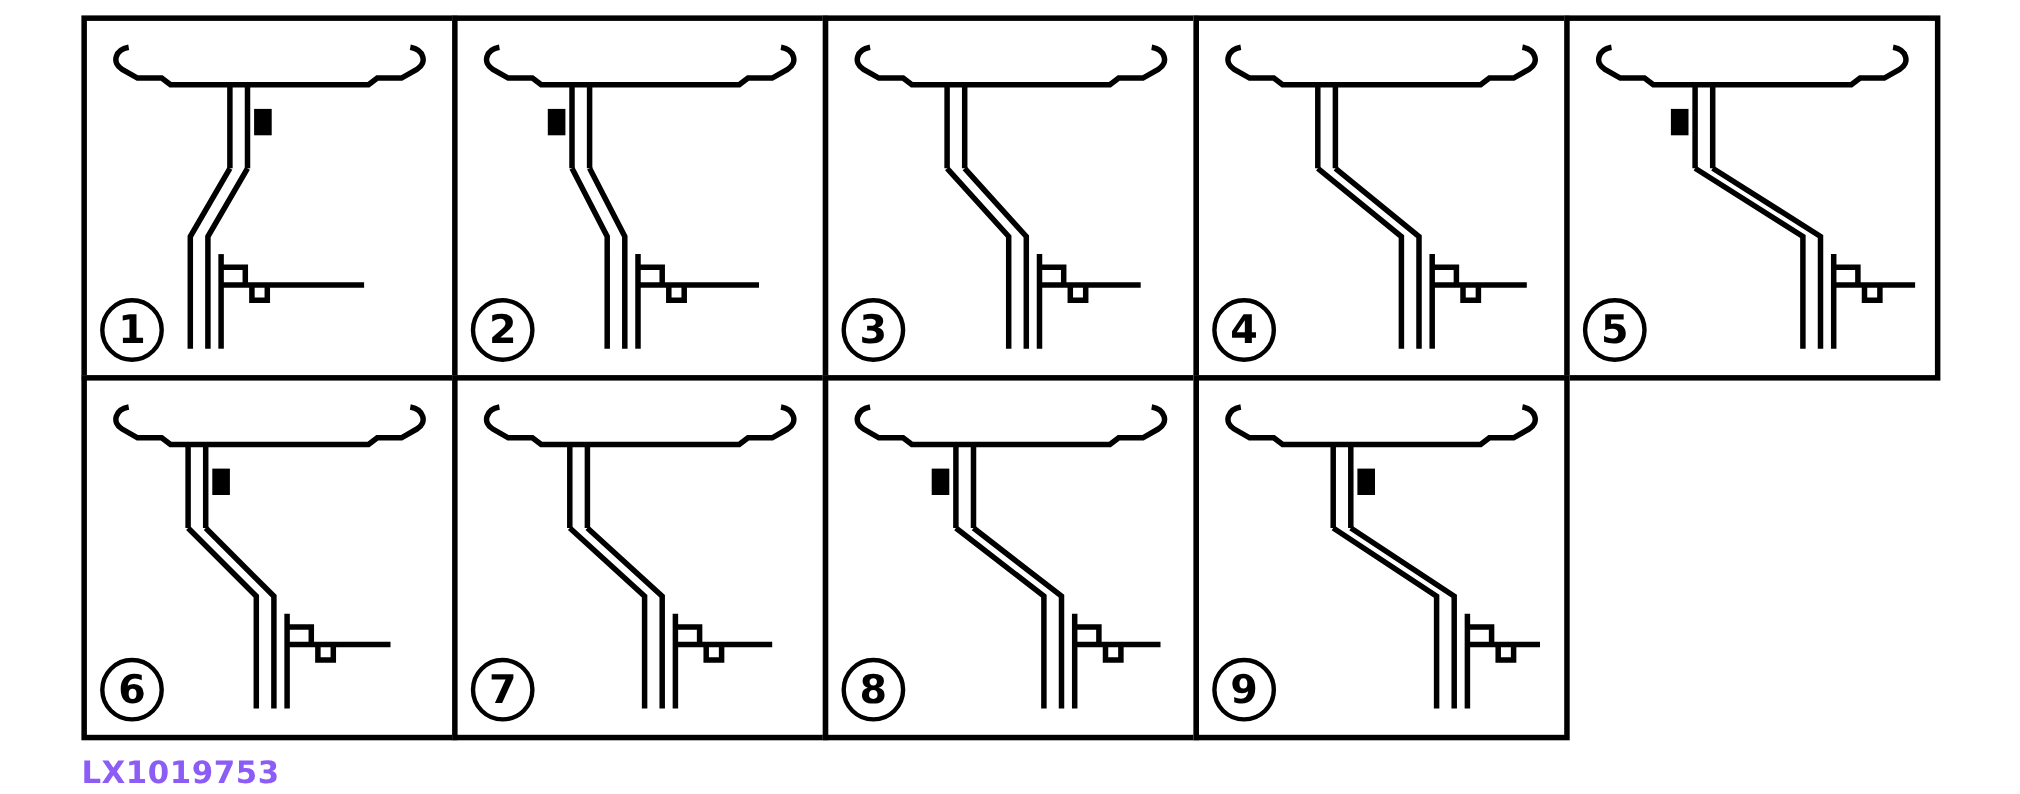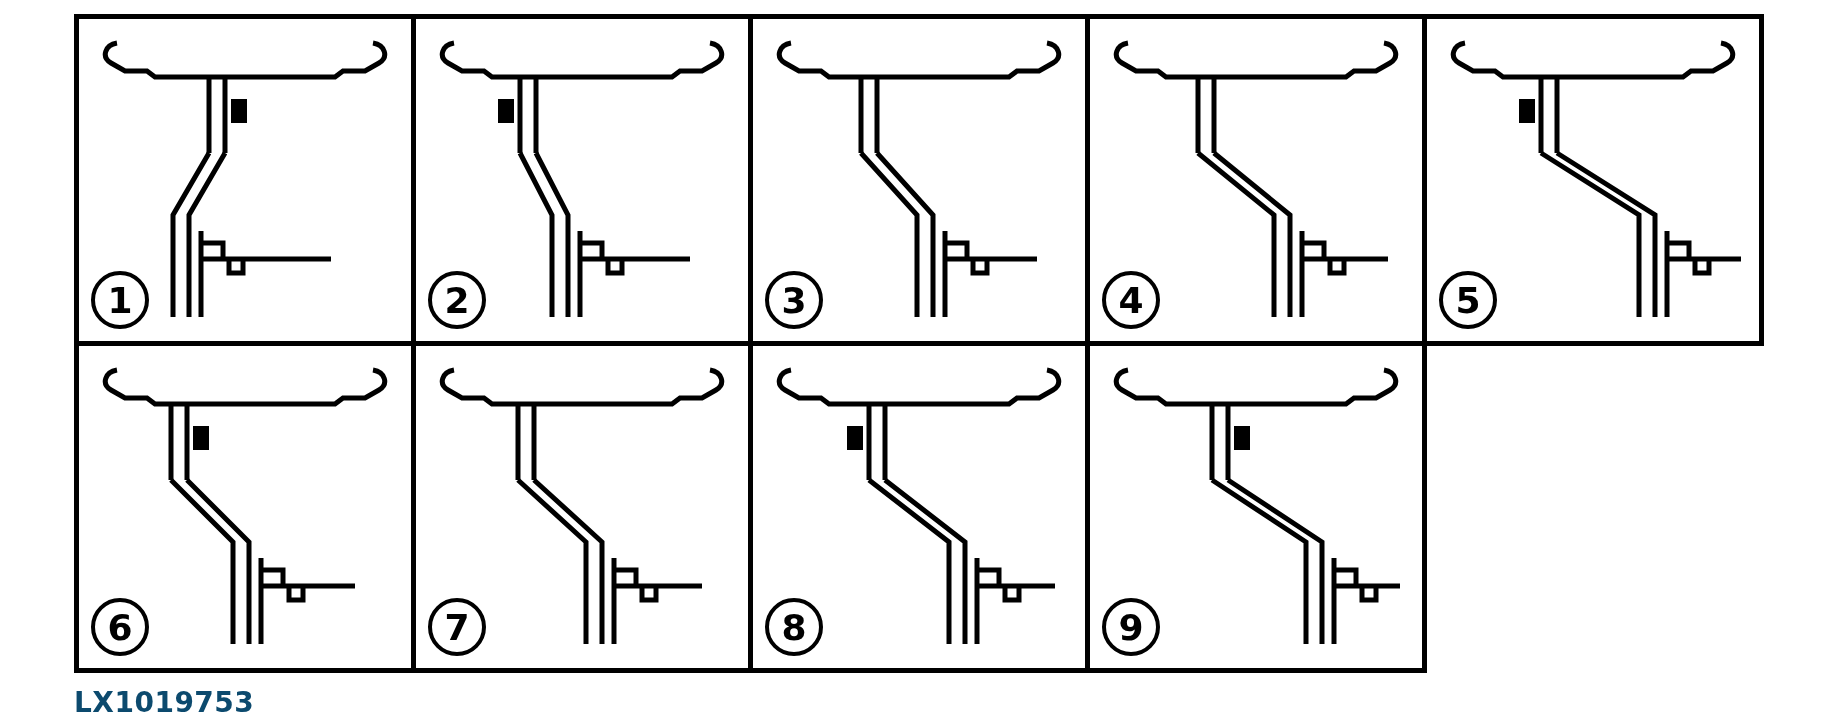--- a/index.html
+++ b/index.html
@@ -40,21 +40,21 @@
     font-size:36px;
     color:#000;
     background:#fff;
   }
   .caption {
     position:absolute;
     left:74px;
     top:686px;
     font-weight:bold;
     font-size:28px;
-    color:#0c4a6e;
+    color:#8b5cf6;
     letter-spacing:0.5px;
   }
 </style>
 </head>
 <body>
 
 <div class="diagram">
   <div class="grid">
     <div class="row row1">
       <div class="panel">

